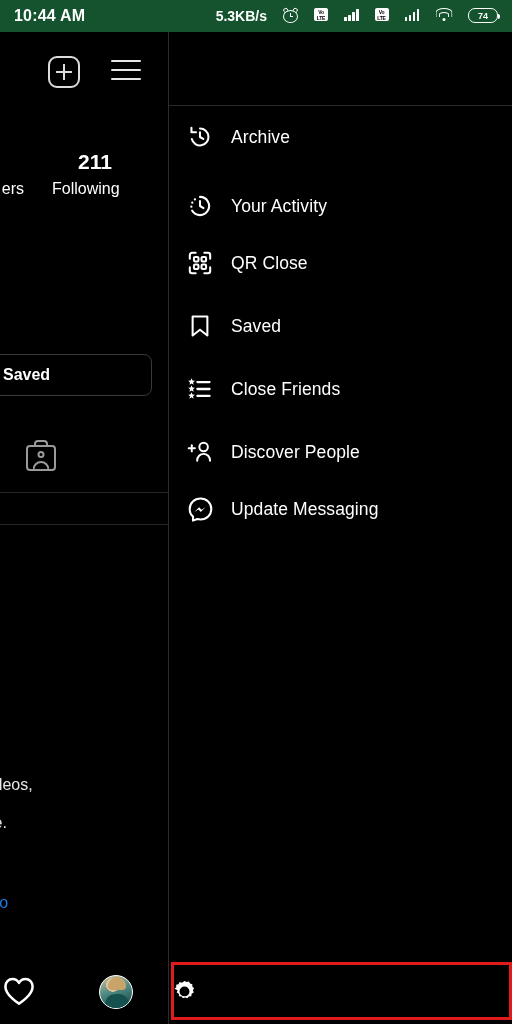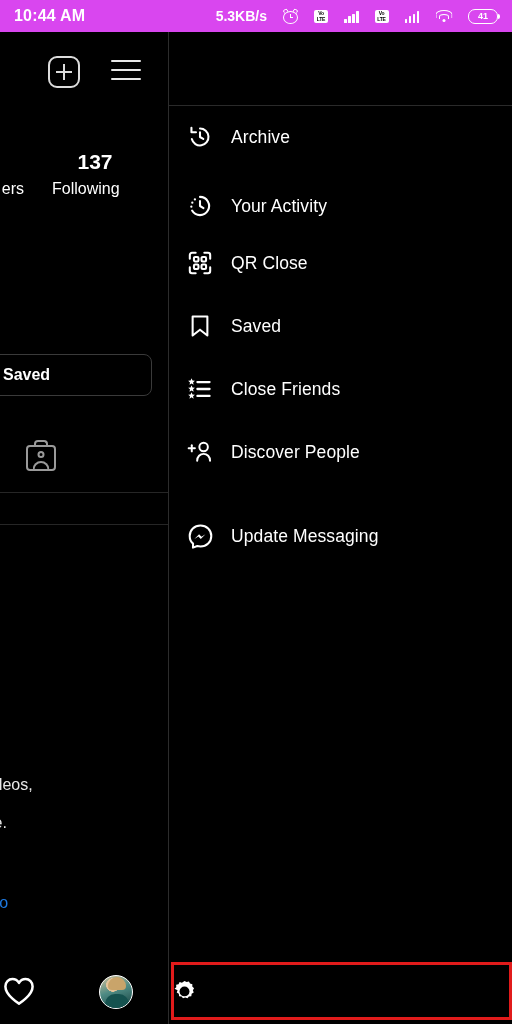--- a/index.html
+++ b/index.html
@@ -2,30 +2,30 @@
 <html><head>
 <meta charset="utf-8">
 <style>
   * { margin:0; padding:0; box-sizing:border-box; }
   html, body {
     width:512px; height:1024px;
     background:#000;
     font-family:"Liberation Sans", sans-serif;
     overflow:hidden;
   }
-  #screen { position:relative; width:512px; height:1024px; background:#d946ef; }
+  #screen { position:relative; width:512px; height:1024px; background:#14532d; }
 
   
   .statusbar {
     position:absolute; top:0; left:0; width:512px; height:32px;
     display:flex; align-items:center; justify-content:space-between;
     padding:0 14px; color:#fff;
   }
   .status-time { font-size:16px; font-weight:bold; letter-spacing:.2px; }
-  .status-right { display:flex; align-items:center; gap:16px; }
+  .status-right { display:flex; align-items:flex-start; gap:16px; }
   .status-net { font-size:14px; font-weight:bold; }
   .ic { display:inline-block; }
 
   .alarm { width:15px; height:15px; position:relative; }
   .alarm .ring { position:absolute; inset:2px 0 0 0; border:1.6px solid #fff; border-radius:50%; }
   .alarm .ear { position:absolute; width:5px; height:4px; border:1.6px solid #fff; border-bottom:none;
                 border-radius:3px 3px 0 0; top:0; }
   .alarm .ear.l { left:0; transform:rotate(-28deg);} .alarm .ear.r { right:0; transform:rotate(28deg);}
   .alarm .hand { position:absolute; background:#fff; }
   .alarm .h1 { width:1.4px; height:4px; left:6.6px; top:5px; }
@@ -151,41 +151,41 @@
           <i></i>
           <i></i>
           <i></i>
           <i></i>
         </div>
       <div class="wifi">
         <span class="w1"></span>
           <span class="w2"></span>
           <span class="dot"></span>
       </div>
-      <div class="battery">41</div>
+      <div class="battery">74</div>
     </div>
   </div>
 
   <div class="left-panel">
 
     <div class="left-topbar">
       <div class="plus-btn">
         <div class="v"></div>
           <div class="h"></div>
       </div>
       <div class="burger">
         <i></i>
           <i></i>
           <i></i>
       </div>
     </div>
 
     <div class="stats">
       <div class="stat-label-cut">ers</div>
-      <div class="stat-count">137</div>
+      <div class="stat-count">211</div>
       <div class="stat-label">Following</div>
     </div>
 
     <div class="saved-btn">Saved</div>
 
     <div class="tagged-notch"></div>
     <div class="tagged-icon">
       <div class="head"></div>
         <div class="body"></div>
     </div>
@@ -291,21 +291,21 @@
             <path d="M1.6 8.4h6"></path>
               <path d="M4.6 5.4v6"></path>
             <circle cx="16" cy="7.2" r="4.1"></circle>
             <path d="M9.8 20.4c0-3.9 2.8-6.6 6.2-6.6s6.2 2.7 6.2 6.6"></path>
           </g>
         </svg>
       </span>
       <span class="label">Discover People</span>
     </div>
 
-    <div class="menu-item" style="top:482px">
+    <div class="menu-item" style="top:455px">
       <span class="glyph">
         <svg width="27" height="27" viewBox="0 0 24 24">
           <path d="M12 2.2c5.4 0 9.6 3.95 9.6 9.3 0 5.35-4.2 9.3-9.6 9.3-1.0 0-1.95-.13-2.84-.38L5.3 21.9l.1-3.55C3.35 16.63 2.4 14.2 2.4 11.5 2.4 6.15 6.6 2.2 12 2.2z" fill="none" stroke="#fff" stroke-width="1.8" stroke-linejoin="round"></path>
           <path d="M6.6 14.3l4.15-4.4 2.15 2.25 3.5-2.25-4.15 4.4-2.15-2.25z" fill="#fff"></path>
         </svg>
       </span>
       <span class="label">Update Messaging</span>
     </div>
 
     <div class="settings-row">

